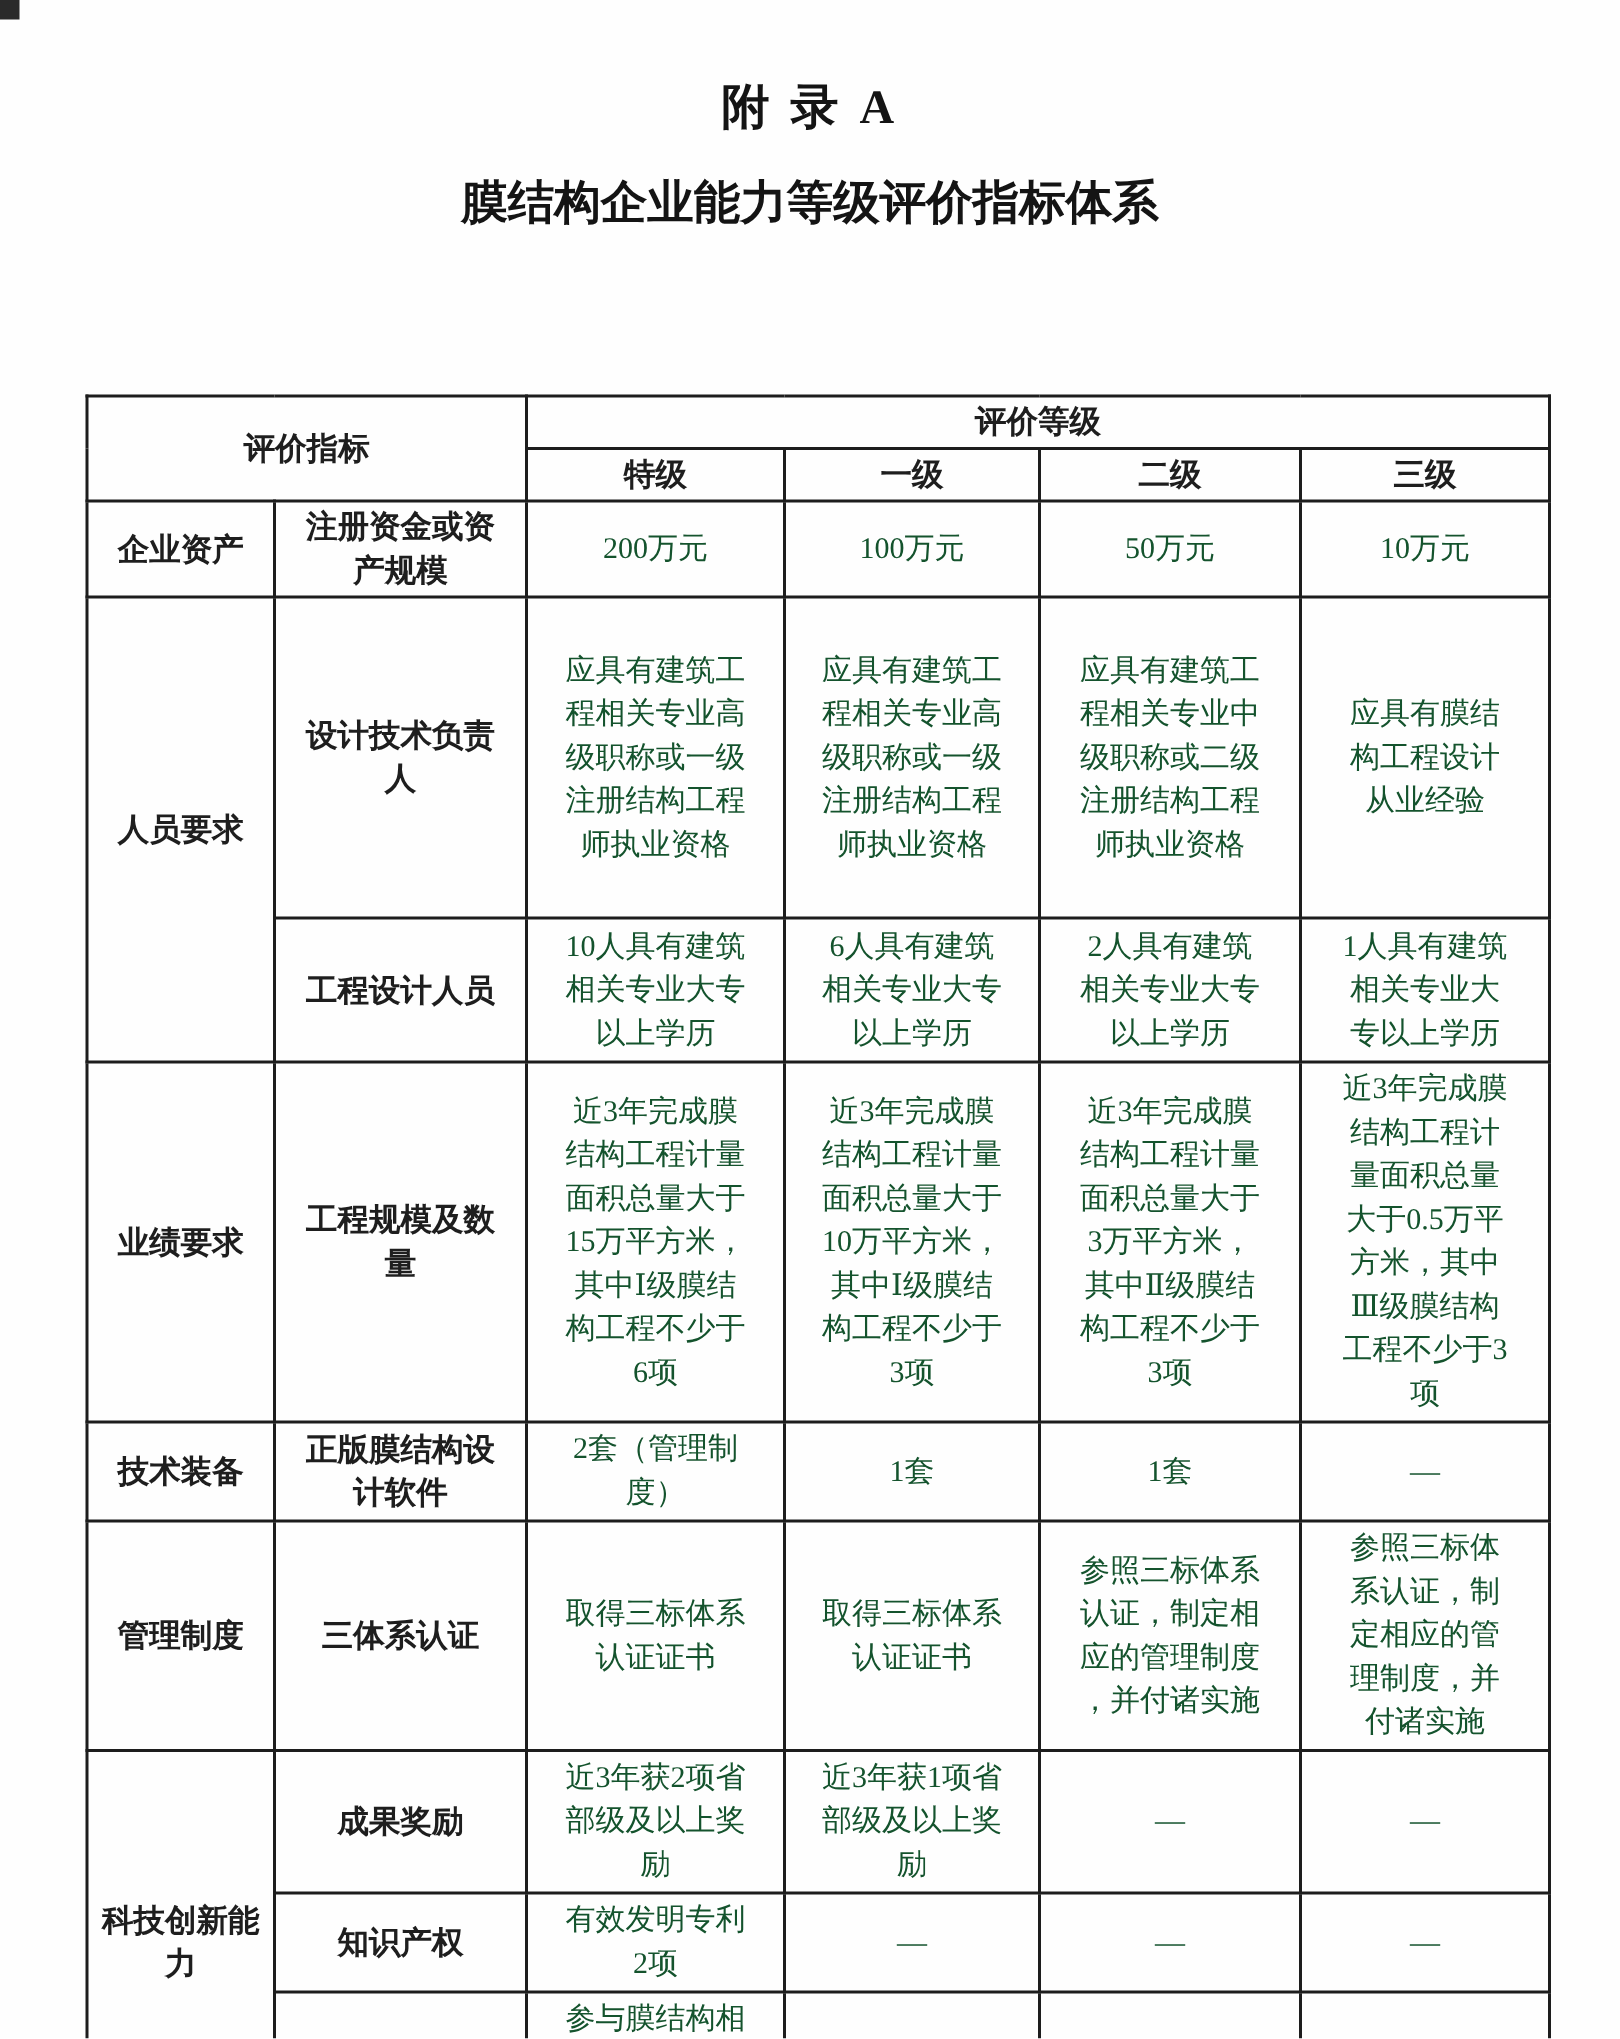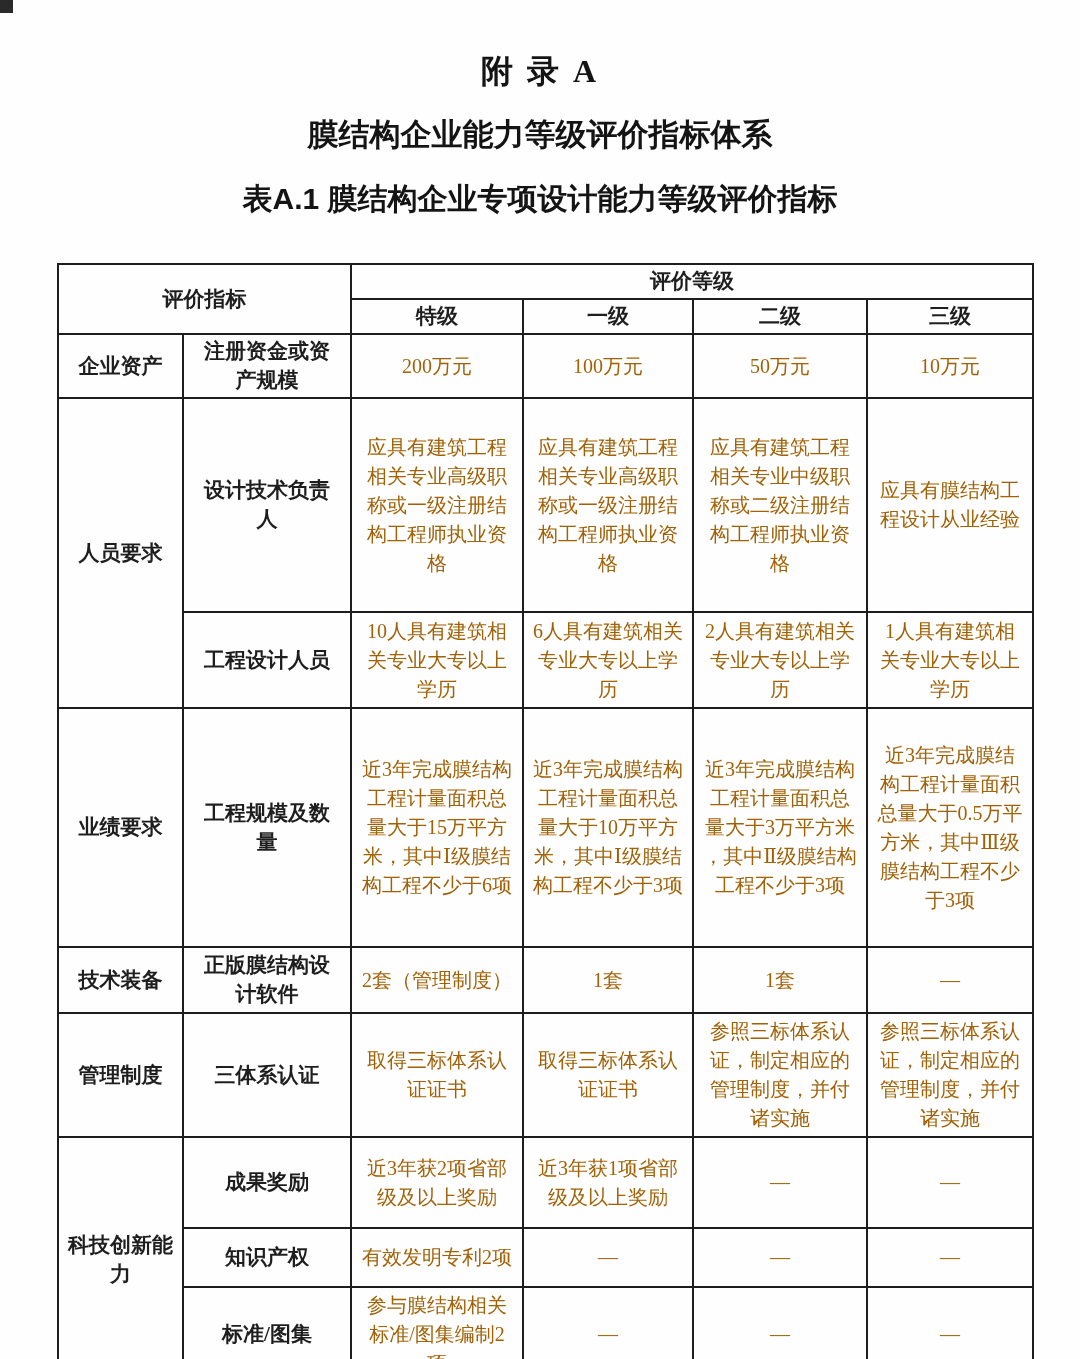--- a/index.html
+++ b/index.html
@@ -52,23 +52,23 @@
     font-weight: bold;
     font-size: 21px;
     color: #1e1e1e;
     line-height: 29px;
     padding: 2px 8px;
   }
   .rating-table th.cat  { padding: 2px 2px; }
   .rating-table th.item { padding: 2px 18px; }
   .rating-table td.val {
     font-size: 20px;
-    color: #a16207;
+    color: #14532d;
     line-height: 29px;
-    padding: 3px 8px;
+    padding: 3px 23px;
     word-break: break-all;
     line-break: anywhere;
   }
   tr.hr1 { height: 30px; }
   tr.hr2 { height: 30px; }
   tr.r1  { height: 63px; }
   tr.r2  { height: 214px; }
   tr.r3  { height: 96px; }
   tr.r4  { height: 239px; }
   tr.r5  { height: 66px; }
@@ -79,21 +79,20 @@
 </style>
 </head>
 <body>
 
 <div class="page">
 
   <div class="scan-artifact"></div>
 
   <div class="ttl ttl-appendix">附 录 A</div>
   <div class="ttl ttl-system">膜结构企业能力等级评价指标体系</div>
-  <div class="ttl ttl-caption">表A.1 膜结构企业专项设计能力等级评价指标</div>
 
   <table class="rating-table">
     <colgroup>
       <col style="width:125px">
       <col style="width:168px">
       <col style="width:172px">
       <col style="width:170px">
       <col style="width:174px">
       <col style="width:166px">
     </colgroup>

